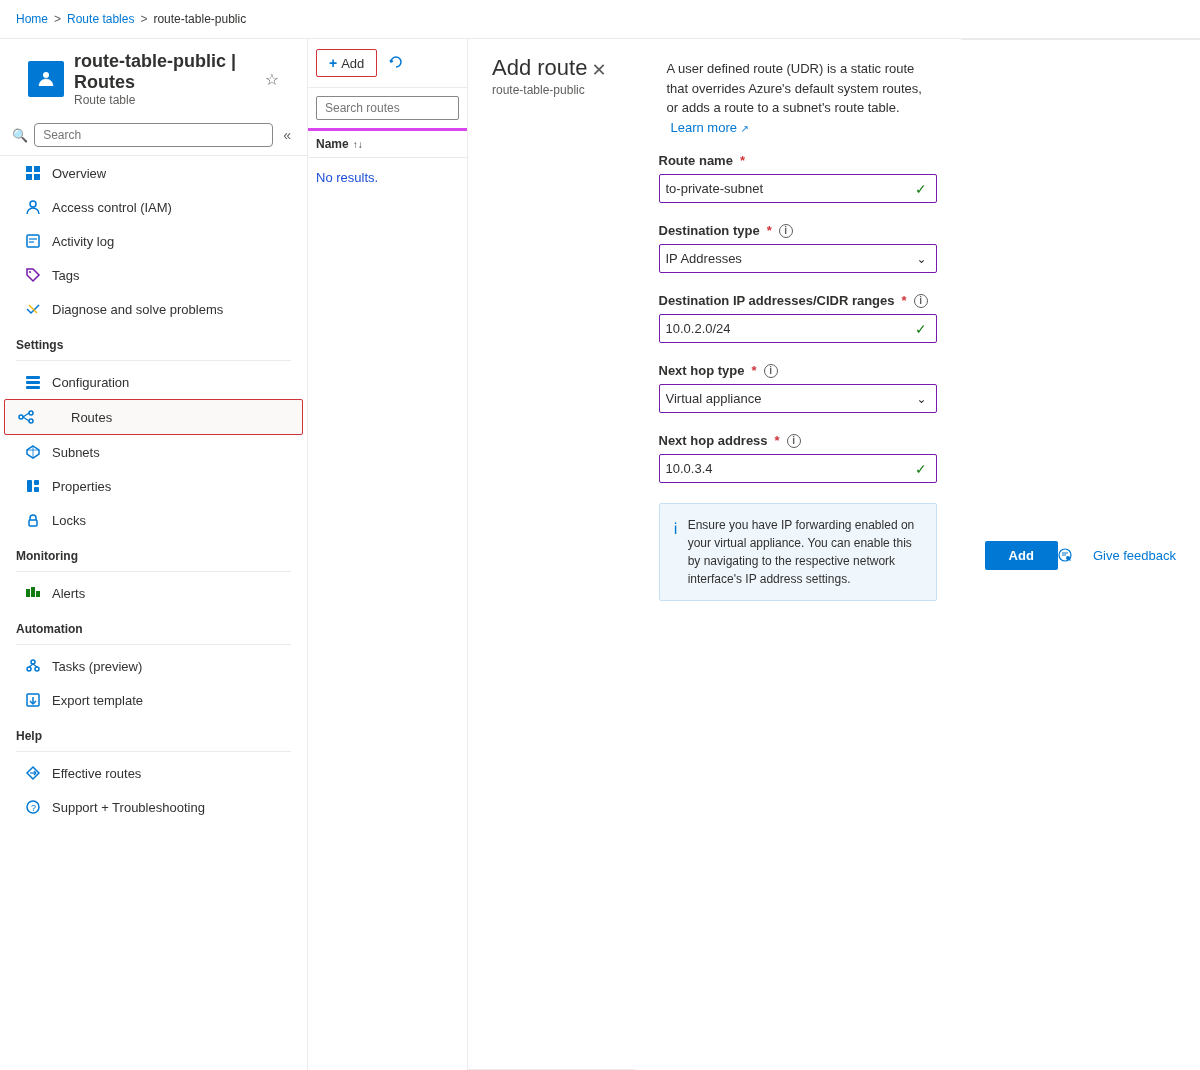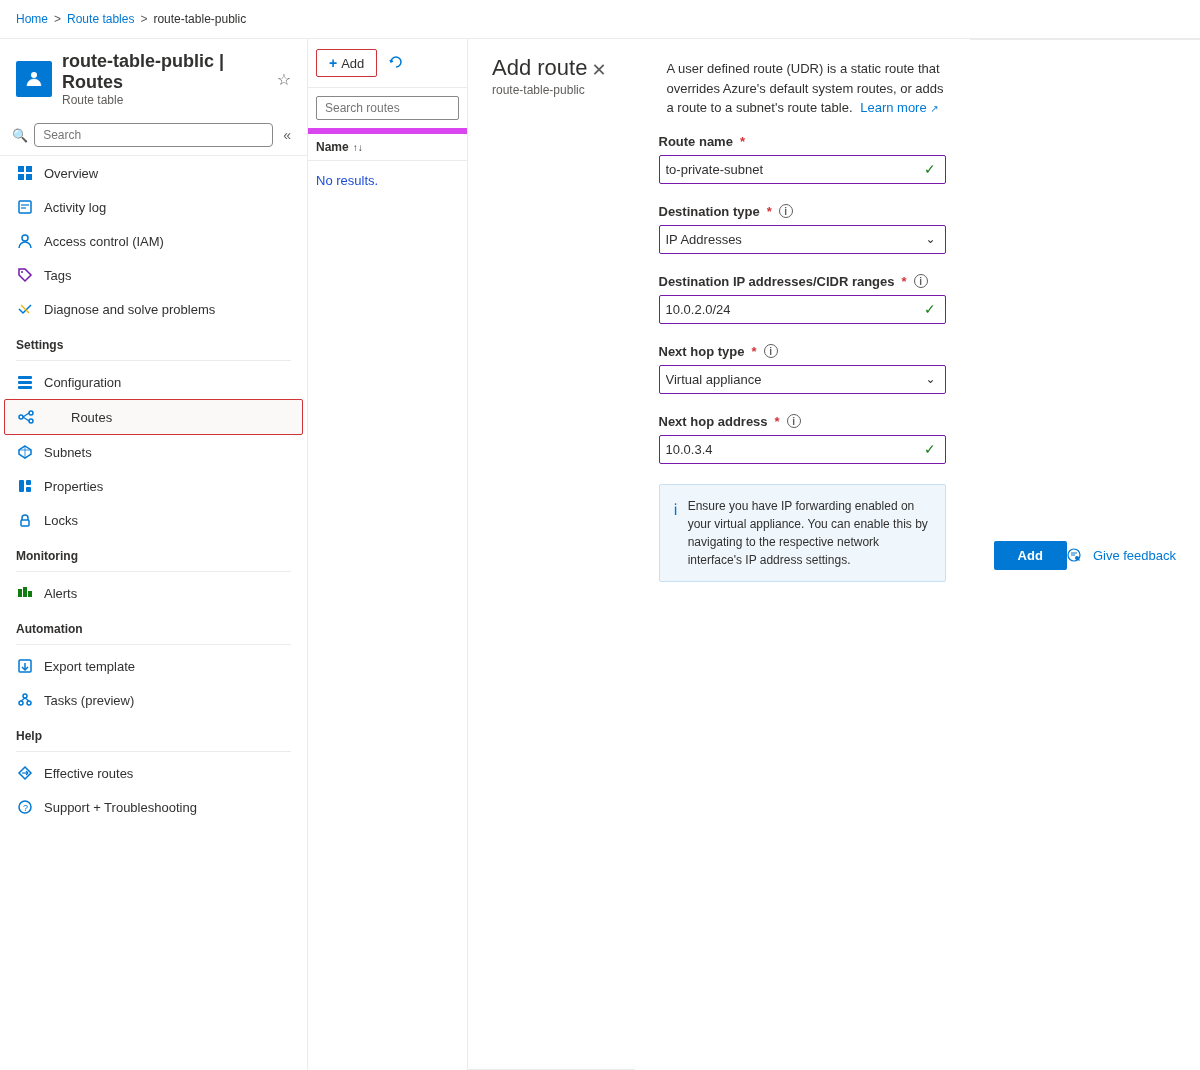--- a/index.html
+++ b/index.html
@@ -9,46 +9,46 @@
     .breadcrumb { padding: 12px 16px; font-size: 12px; color: #0078d4; display: flex; align-items: center; gap: 6px; border-bottom: 1px solid #edebe9; }
     .breadcrumb span { color: #605e5c; }
     .breadcrumb a { color: #0078d4; text-decoration: none; }
     .breadcrumb .sep { color: #605e5c; }
 
     .main-layout { display: flex; flex: 1; overflow: hidden; }
 
     
     .sidebar { width: 308px; min-width: 308px; border-right: 1px solid #edebe9; display: flex; flex-direction: column; overflow-y: auto; }
 
-    .sidebar-header { padding: 12px 16px 8px; display: flex; align-items: center; gap: 10px; }
+    .sidebar-header { padding: 12px 28px 8px; display: flex; align-items: center; gap: 10px; }
     .sidebar-icon { width: 36px; height: 36px; background: #0078d4; border-radius: 2px; display: flex; align-items: center; justify-content: center; flex-shrink: 0; }
     .sidebar-icon svg { fill: white; }
     .sidebar-title { font-size: 18px; font-weight: 600; color: #323130; }
     .sidebar-subtitle { font-size: 12px; color: #605e5c; }
     .sidebar-star { margin-left: auto; font-size: 16px; color: #605e5c; cursor: pointer; }
 
     .search-box-wrap { padding: 8px 12px; display: flex; align-items: center; gap: 6px; border-bottom: 1px solid #edebe9; }
     .search-box-wrap input { border: 1px solid #8a8886; border-radius: 4px; padding: 4px 8px; font-size: 12px; width: 100%; outline: none; }
     .collapse-btn { background: none; border: none; cursor: pointer; color: #605e5c; font-size: 14px; padding: 2px 4px; }
 
-    .nav-item { display: flex; align-items: center; gap: 10px; padding: 8px 16px; cursor: pointer; color: #323130; font-size: 13px; transition: background 0.1s; }
+    .nav-item { display: flex; align-items: center; gap: 10px; padding: 8px 24px; cursor: pointer; color: #323130; font-size: 13px; transition: background 0.1s; }
     .nav-item.active-outline { border: 1.5px solid #d13438; border-radius: 2px; background: #faf9f8; }
 
     .nav-icon { width: 18px; height: 18px; display: flex; align-items: center; justify-content: center; flex-shrink: 0; }
 
     .section-label { font-size: 12px; font-weight: 700; color: #323130; padding: 12px 16px 4px; text-transform: none; }
     .section-divider { height: 1px; background: #edebe9; margin: 4px 16px; }
 
     
     .center-panel { width: 160px; min-width: 160px; border-right: 1px solid #edebe9; display: flex; flex-direction: column; overflow: hidden; }
     .center-toolbar { padding: 10px 8px; display: flex; align-items: center; gap: 8px; border-bottom: 1px solid #edebe9; }
     .btn-add { background: #fff; border: 1.5px solid #d13438; color: #323130; font-size: 13px; padding: 5px 12px; cursor: pointer; display: flex; align-items: center; gap: 4px; border-radius: 2px; font-weight: 400; }
     .btn-add .plus { font-size: 14px; color: #0078d4; font-weight: 600; }
     .btn-refresh { background: none; border: none; cursor: pointer; font-size: 14px; color: #0078d4; padding: 4px; }
-    .center-search { padding: 8px; border-bottom: 6px solid #d946ef; }
+    .center-search { padding: 8px; border-bottom: 3px solid #d946ef; }
     .center-search input { border: 1px solid #8a8886; border-radius: 2px; padding: 4px 8px; font-size: 12px; width: 100%; outline: none; }
     .center-table-header { display: flex; align-items: center; padding: 6px 8px; font-size: 12px; font-weight: 600; border-bottom: 1px solid #edebe9; color: #323130; }
     .no-results { padding: 12px 8px; font-size: 13px; color: #1d4ed8; }
 
     
     .right-panel { flex: 1; display: flex; flex-direction: row; overflow: hidden; }
     .panel-header { padding: 16px 24px 12px; border-bottom: 1px solid #edebe9; display: flex; justify-content: space-between; align-items: flex-start; }
     .panel-title { font-size: 22px; font-weight: 400; color: #323130; }
     .panel-subtitle { font-size: 12px; color: #605e5c; margin-top: 2px; }
     .close-btn { background: none; border: none; font-size: 18px; cursor: pointer; color: #605e5c; padding: 4px; }
@@ -69,21 +69,21 @@
     .input-wrapper .check-icon { position: absolute; right: 10px; top: 50%; transform: translateY(-50%); color: #107c10; font-size: 14px; }
     .input-wrapper .chevron-icon { position: absolute; right: 10px; top: 50%; transform: translateY(-50%); color: #323130; font-size: 12px; }
     .input-focused { border: 1.5px solid #7719aa !important; }
 
     .info-box { background: #eff6fc; border: 1px solid #c7e0f4; border-radius: 2px; padding: 12px 14px; display: flex; gap: 10px; align-items: flex-start; margin-top: 8px; }
     .info-box-icon { color: #0078d4; font-size: 16px; flex-shrink: 0; margin-top: 1px; }
     .info-box-text { font-size: 12px; color: #323130; line-height: 1.5; }
 
     .panel-footer { border-top: 1px solid #edebe9; padding: 16px 24px; display: flex; justify-content: space-between; align-items: center; }
     .btn-primary { background: #0078d4; color: #fff; border: none; padding: 7px 24px; font-size: 13px; cursor: pointer; border-radius: 2px; font-weight: 600; }
-    .feedback-link { color: #0078d4; font-size: 13px; text-decoration: none; display: flex; align-items: center; gap: 12px; cursor: pointer; }
+    .feedback-link { color: #0078d4; font-size: 13px; text-decoration: none; display: flex; align-items: center; gap: 21px; cursor: pointer; }
 
     select.form-input { appearance: none; -webkit-appearance: none; background: #fff; cursor: pointer; }
   </style>
 </head>
 <body>
 
 <div class="breadcrumb">
   <a>Home</a>
   <span class="sep">&gt;</span>
   <a>Route tables</a>
@@ -122,36 +122,36 @@
             <rect x="1" y="9" width="6" height="6" fill="#0078d4"></rect>
             <rect x="9" y="9" width="6" height="6" fill="#0078d4"></rect>
           </svg>
       </span>
       <span>Overview</span>
     </div>
 
     <div class="nav-item">
       <span class="nav-icon">
         <svg width="16" height="16" viewBox="0 0 16 16">
+            <circle cx="8" cy="5" r="3" fill="none" stroke="#0078d4" stroke-width="1.5"></circle>
+            <path d="M2 15c0-3.3 2.7-6 6-6s6 2.7 6 6" fill="none" stroke="#0078d4" stroke-width="1.5"></path>
+          </svg>
+      </span>
+      <span>Access control (IAM)</span>
+    </div>
+
+    <div class="nav-item">
+      <span class="nav-icon">
+        <svg width="16" height="16" viewBox="0 0 16 16">
             <rect x="2" y="2" width="12" height="12" rx="1" fill="none" stroke="#0078d4" stroke-width="1.5"></rect>
             <line x1="4" y1="6" x2="12" y2="6" stroke="#0078d4" stroke-width="1.2"></line>
             <line x1="4" y1="9" x2="9" y2="9" stroke="#0078d4" stroke-width="1.2"></line>
           </svg>
       </span>
       <span>Activity log</span>
-    </div>
-
-    <div class="nav-item">
-      <span class="nav-icon">
-        <svg width="16" height="16" viewBox="0 0 16 16">
-            <circle cx="8" cy="5" r="3" fill="none" stroke="#0078d4" stroke-width="1.5"></circle>
-            <path d="M2 15c0-3.3 2.7-6 6-6s6 2.7 6 6" fill="none" stroke="#0078d4" stroke-width="1.5"></path>
-          </svg>
-      </span>
-      <span>Access control (IAM)</span>
     </div>
 
     <div class="nav-item">
       <span class="nav-icon">
         <svg width="16" height="16" viewBox="0 0 16 16">
             <path d="M2 2h6l6 6-6 6-6-6V2z" fill="none" stroke="#7719aa" stroke-width="1.5"></path>
             <circle cx="5" cy="5" r="1" fill="#7719aa"></circle>
           </svg>
       </span>
       <span>Tags</span>
@@ -239,40 +239,40 @@
       </span>
       <span>Alerts</span>
     </div>
 
     <div class="section-label">Automation</div>
     <div class="section-divider"></div>
 
     <div class="nav-item">
       <span class="nav-icon">
         <svg width="16" height="16" viewBox="0 0 16 16">
-            <rect x="2" y="2" width="12" height="12" rx="1" fill="none" stroke="#0078d4" stroke-width="1.5"></rect>
-            <line x1="8" y1="5" x2="8" y2="11" stroke="#0078d4" stroke-width="1.5"></line>
-            <polyline points="5,9 8,12 11,9" fill="none" stroke="#0078d4" stroke-width="1.5"></polyline>
-          </svg>
-      </span>
-
-      <span>Export template</span>
-    </div>
-
-    <div class="nav-item">
-      <span class="nav-icon">
-        <svg width="16" height="16" viewBox="0 0 16 16">
             <circle cx="8" cy="4" r="2" fill="none" stroke="#0078d4" stroke-width="1.5"></circle>
             <circle cx="4" cy="11" r="2" fill="none" stroke="#0078d4" stroke-width="1.5"></circle>
             <circle cx="12" cy="11" r="2" fill="none" stroke="#0078d4" stroke-width="1.5"></circle>
             <line x1="8" y1="6" x2="4" y2="9" stroke="#0078d4" stroke-width="1.2"></line>
             <line x1="8" y1="6" x2="12" y2="9" stroke="#0078d4" stroke-width="1.2"></line>
           </svg>
       </span>
       <span>Tasks (preview)</span>
+    </div>
+
+    <div class="nav-item">
+      <span class="nav-icon">
+        <svg width="16" height="16" viewBox="0 0 16 16">
+            <rect x="2" y="2" width="12" height="12" rx="1" fill="none" stroke="#0078d4" stroke-width="1.5"></rect>
+            <line x1="8" y1="5" x2="8" y2="11" stroke="#0078d4" stroke-width="1.5"></line>
+            <polyline points="5,9 8,12 11,9" fill="none" stroke="#0078d4" stroke-width="1.5"></polyline>
+          </svg>
+      </span>
+
+      <span>Export template</span>
     </div>
 
     <div class="section-label">Help</div>
     <div class="section-divider"></div>
 
     <div class="nav-item">
       <span class="nav-icon">
         <svg width="16" height="16" viewBox="0 0 16 16">
             <polygon points="8,2 14,8 8,14 2,8" fill="none" stroke="#0078d4" stroke-width="1.5"></polygon>
             <line x1="5" y1="8" x2="11" y2="8" stroke="#0078d4" stroke-width="1.2"></line>

